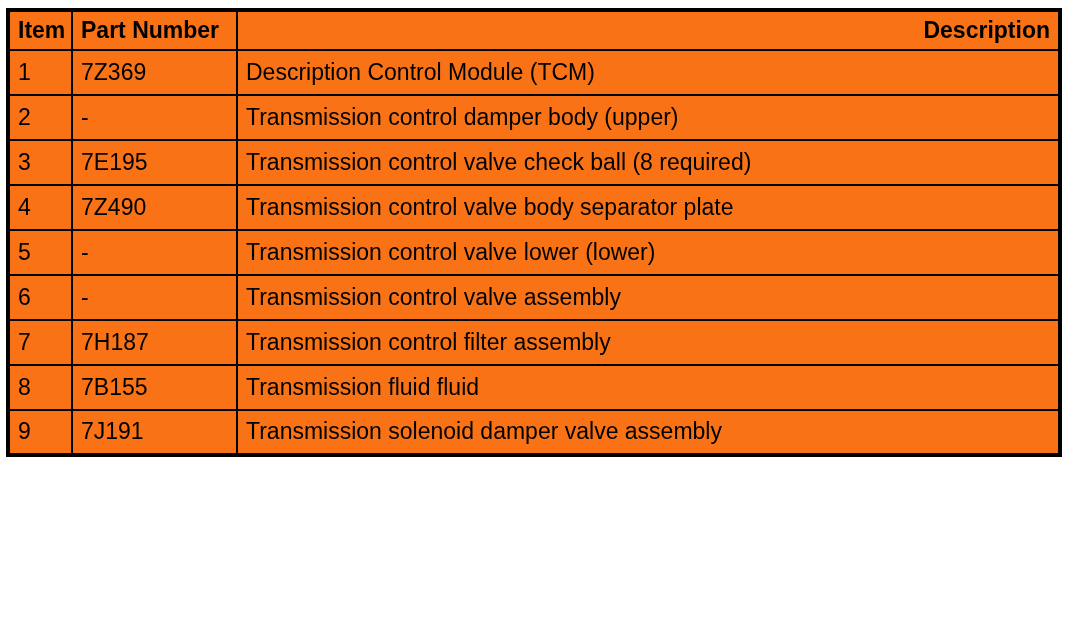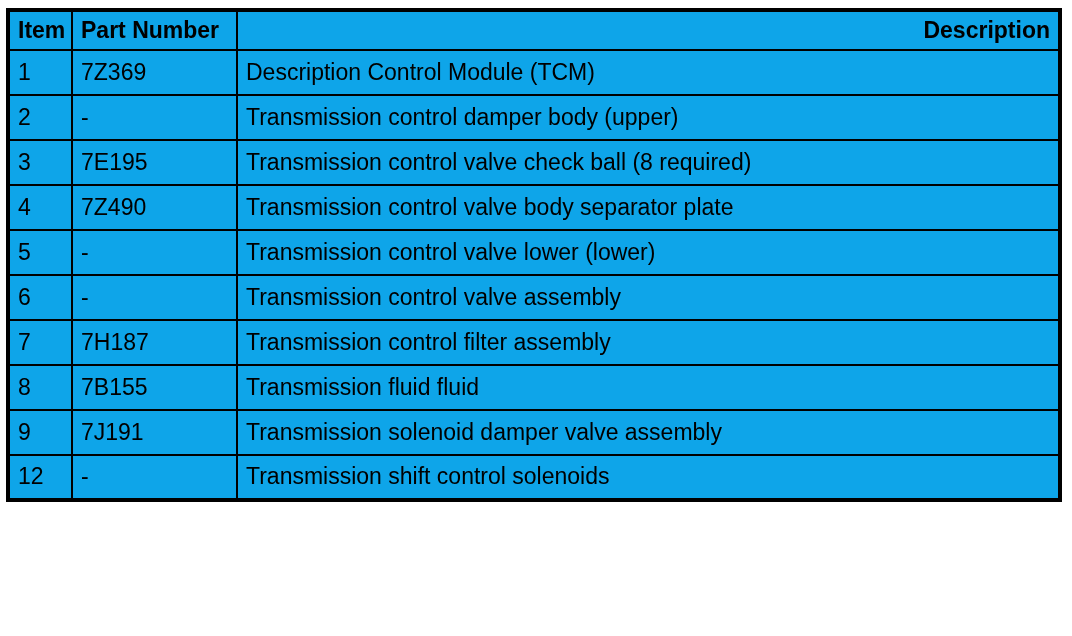--- a/index.html
+++ b/index.html
@@ -18,21 +18,21 @@
   }
   .table-wrap {
     position: absolute;
     left: 6px;
     top: 8px;
   }
   table.parts {
     border-collapse: collapse;
     table-layout: fixed;
     width: 1052px;
-    background: #0ea5e9;
+    background: #f97316;
   }
   table.parts th,
   table.parts td {
     border: 2px solid #000000;
     font-size: 23px;
     line-height: 1.1;
     padding: 2px 8px;
     vertical-align: middle;
     overflow: hidden;
     white-space: nowrap;
@@ -113,20 +113,15 @@
         <tr>
           <td>8</td>
           <td>7B155</td>
           <td>Transmission fluid fluid</td>
         </tr>
         <tr>
           <td>9</td>
           <td>7J191</td>
           <td>Transmission solenoid damper valve assembly</td>
         </tr>
-        <tr>
-          <td>12</td>
-          <td>-</td>
-          <td>Transmission shift control solenoids</td>
-        </tr>
       </tbody>
   </table>
 </div>
 
 </body></html>

